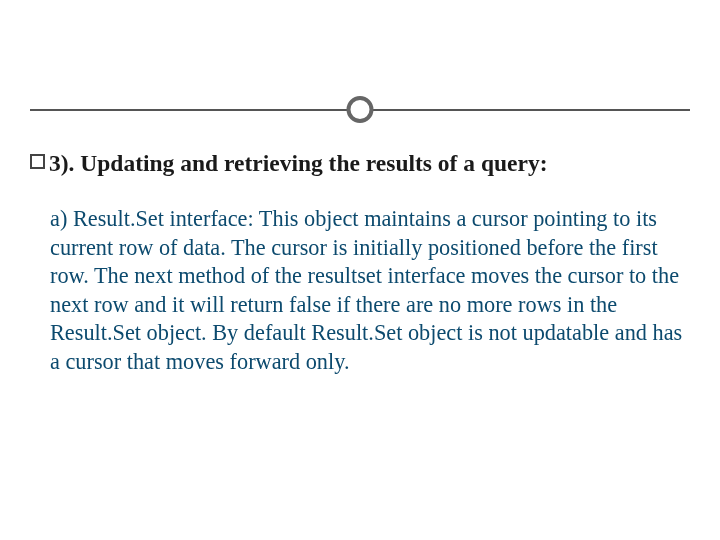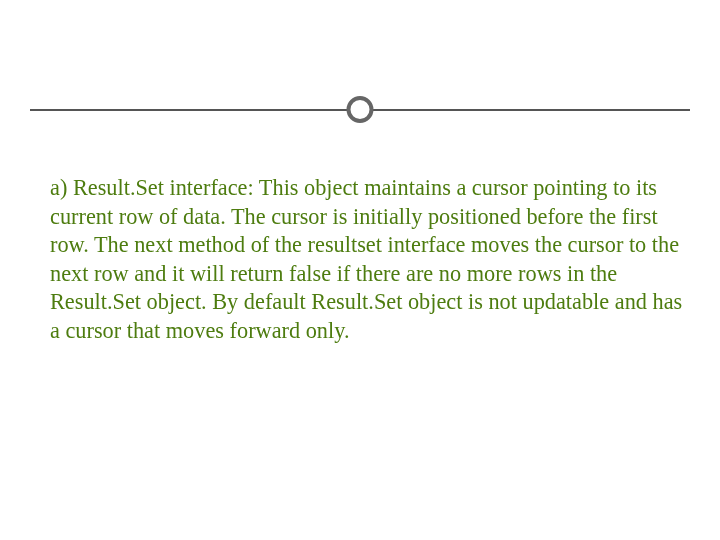--- a/index.html
+++ b/index.html
@@ -64,28 +64,32 @@
   }
   .heading-text {
     flex: 1 1 auto;
   }
   .body-text {
     margin-top: 26px;
     margin-left: 20px;
     font-family: Georgia, 'Times New Roman', serif;
     font-size: 22.3px;
     line-height: 1.28;
-    color: #4d7c0f;
+    color: #0c4a6e;
   }
 </style>
 </head>
 <body>
 
 <div class="slide">
 
   <div class="hr-line"></div>
   <div class="ring"></div>
 
   <div class="content">
+    <div class="heading-row">
+      <span class="bullet-square"></span>
+      <span class="heading-text">3). Updating and retrieving the results of a query:</span>
+    </div>
     <div class="body-text">a) Result.Set interface: This object maintains a cursor pointing to its current row of data. The cursor is initially positioned before the first row. The next method of the resultset interface moves the cursor to the next row and it will return false if there are no more rows in the Result.Set object. By default Result.Set object is not updatable and has a cursor that moves forward only.</div>
   </div>
 
 </div>
 
 </body></html>

